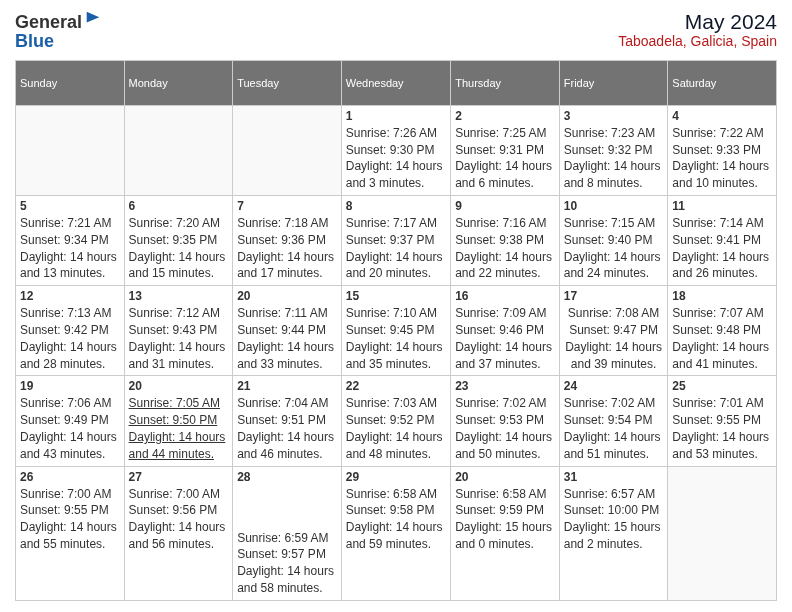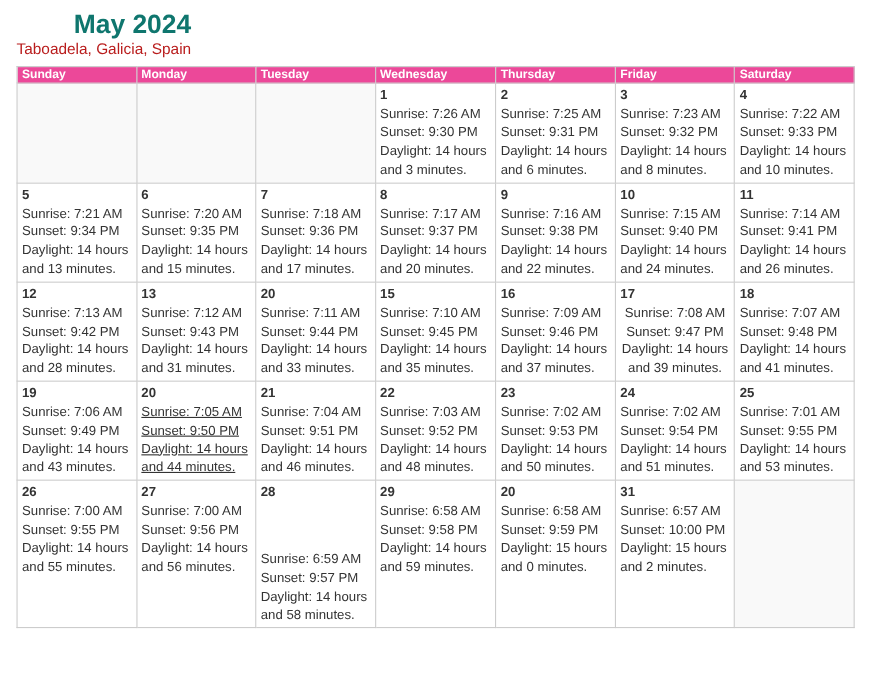--- a/index.html
+++ b/index.html
@@ -33,41 +33,41 @@
     .logo-general { color: #333; }
     .logo-icon {
       width: 18px;
       height: 18px;
       margin-left: 2px;
     }
     .title-block {
       text-align: right;
     }
     .month-title {
-      font-size: 24px;
-      font-weight: bold;
-      color: #0f766e;
+      font-size: 21px;
+      font-weight: normal;
+      color: #0f172a;
       line-height: 1.1;
     }
     .location {
       font-size: 14px;
       color: #b91c1c;
     }
     .calendar {
       width: 100%;
       border-collapse: collapse;
       font-size: 10.5px;
     }
     .calendar th {
-      background-color: #ec4899;
+      background-color: #737373;
       color: #fff;
-      padding: 1px 4px;
+      padding: 16px 4px;
       text-align: left;
       font-size: 11px;
-      font-weight: bold;
+      font-weight: normal;
       border: 1px solid #ccc;
     }
     .calendar td {
       border: 1px solid #ccc;
       vertical-align: top;
       padding: 3px 4px;
       width: 113px;
       height: 88px;
       background: #fff;
     }
@@ -85,20 +85,32 @@
       font-size: 12px;
       color: #333;
       line-height: 1.4;
     }
   </style>
 </head>
 <body>
 
 <div class="page">
   <div class="header">
+    <div class="logo">
+      <div>
+        <div style="display:flex;align-items:center;">
+          <span class="logo-text">
+            <span class="logo-general">General</span><svg class="logo-icon" viewBox="0 0 20 20">
+                <polygon points="3,2 3,18 3,2 17,8 3,14" fill="#1a5fa8"></polygon>
+              </svg>
+          </span>
+        </div>
+        <div style="font-size:18px;font-weight:bold;color:#1a5fa8;margin-top:-2px;">Blue</div>
+      </div>
+    </div>
     <div class="title-block">
       <div class="month-title">May 2024</div>
       <div class="location">Taboadela, Galicia, Spain</div>
     </div>
   </div>
 
   <table class="calendar">
     <thead>
       <tr>
       <th>Sunday</th>

